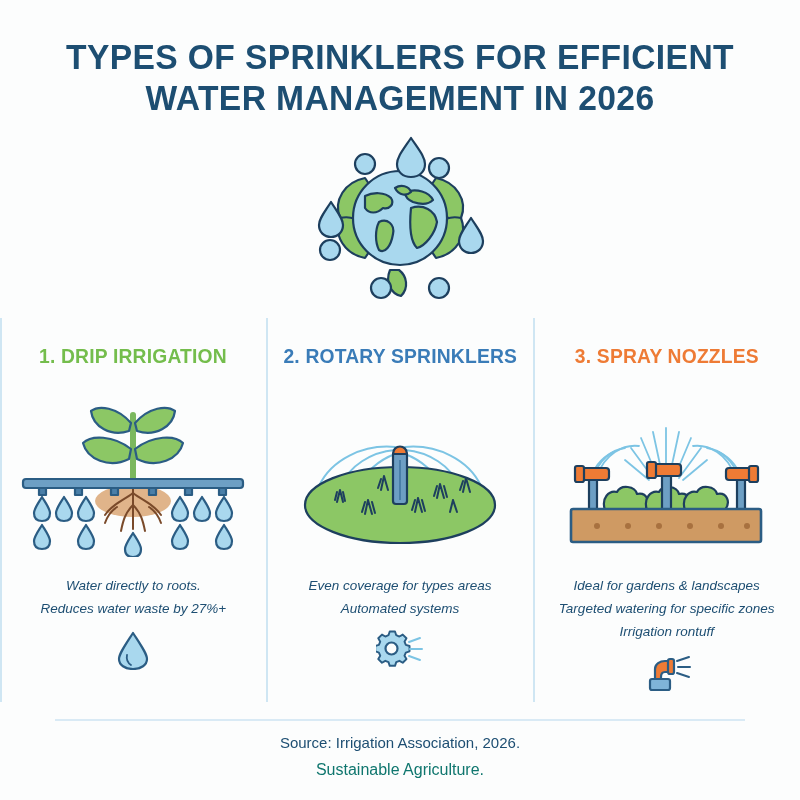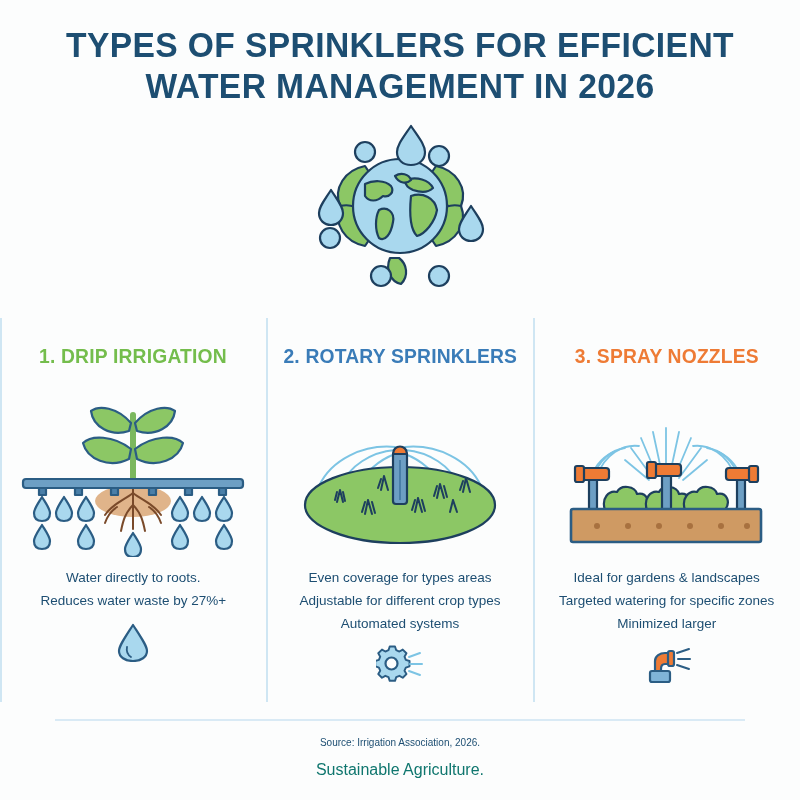--- a/index.html
+++ b/index.html
@@ -16,21 +16,21 @@
   }
   .page {
     width: 800px;
     height: 800px;
     position: relative;
     box-sizing: border-box;
   }
 
   
   .title-block {
-    padding-top: 24px;
+    padding-top: 36px;
     text-align: center;
   }
   .title-line {
     font-family: "Liberation Sans", sans-serif;
     font-weight: bold;
     font-size: 35px;
     letter-spacing: 0.4px;
     color: #1d4e72;
     line-height: 41px;
     text-transform: uppercase;
@@ -89,25 +89,26 @@
 
   .illus {
     margin-top: 24px;
     height: 170px;
     display: flex;
     align-items: center;
     justify-content: center;
   }
 
   .bullets {
-    margin-top: 4px;
+    margin-top: 12px;
     text-align: center;
     color: #1d4e72;
     font-size: 13.5px;
     line-height: 23px;
+    font-style: italic;
   }
   .bullets .b {
     white-space: nowrap;
   }
   .bullets .b.wrap {
     white-space: normal;
     max-width: 150px;
     margin: 0 auto;
   }
 
@@ -129,21 +130,21 @@
     background: #d9eaf5;
   }
   .footer {
     position: absolute;
     top: 730px;
     left: 0;
     width: 800px;
     text-align: center;
   }
   .footer-src {
-    font-size: 10px;
+    font-size: 15px;
     color: #1d4e72;
     line-height: 26px;
   }
   .footer-tag {
     font-size: 16px;
     color: #0f766e;
     line-height: 28px;
   }
 </style>
 </head>
@@ -284,21 +285,20 @@
             <path d="M178 90 L181 76 M181 76 L185 90 M175 88 L178 79"></path>
           </g>
 
           <rect x="108" y="50" width="14" height="52" rx="3" fill="#6d9fc4" stroke="#1d3f5e" stroke-width="2.2"></rect>
           <path d="M108 52 C108 42 122 42 122 52 Z" fill="#ee7b35" stroke="#1d3f5e" stroke-width="2.2" stroke-linejoin="round"></path>
           <line x1="115" y1="58" x2="115" y2="98" stroke="#4a7fa8" stroke-width="2"></line>
         </svg>
       </div>
       <div class="bullets">
         <div class="b">Even coverage for types areas</div>
-        <div class="b">Adjustable for different crop types</div>
         <div class="b">Automated systems</div>
       </div>
       <div class="col-icon">
         <svg width="48" height="40" viewBox="0 0 48 40">
           <g stroke="#2b5d84" stroke-width="2.2" stroke-linejoin="round">
             <path d="M19 4 h6 l1.4 4.2 3.6 1.5 3.8-2.2 4.2 4.2 -2.2 3.8 1.5 3.6 4.2 1.4 v6 l-4.2 1.4 -1.5 3.6 2.2 3.8 -4.2 4.2 -3.8-2.2 -3.6 1.5 -1.4 4.2 h-6 l-1.4-4.2 -3.6-1.5 -3.8 2.2 -4.2-4.2 2.2-3.8 -1.5-3.6 -4.2-1.4 v-6 l4.2-1.4 1.5-3.6 -2.2-3.8 4.2-4.2 3.8 2.2 3.6-1.5 Z" fill="#a9d8ee" transform="translate(-3,-2) scale(0.88)"></path>
             <circle cx="15.5" cy="18.5" r="6" fill="#fcfdfd"></circle>
           </g>
           <g fill="none" stroke="#7cc4e4" stroke-width="2" stroke-linecap="round">
             <path d="M33 12 L44 8"></path>
@@ -358,21 +358,21 @@
             <circle cx="110" cy="124" r="3"></circle>
             <circle cx="141" cy="124" r="3"></circle>
             <circle cx="172" cy="124" r="3"></circle>
             <circle cx="198" cy="124" r="3"></circle>
           </g>
         </svg>
       </div>
       <div class="bullets">
         <div class="b">Ideal for gardens &amp; landscapes</div>
         <div class="b">Targeted watering for specific zones</div>
-        <div class="b">Minimized larger</div>
+        <div class="b">Irrigation rontuff</div>
       </div>
       <div class="col-icon">
         <svg width="50" height="40" viewBox="0 0 50 40">
           <g stroke="#2b5d84" stroke-width="2.2" stroke-linejoin="round">
             <rect x="8" y="26" width="20" height="11" rx="2" fill="#7fb4d8"></rect>
             <path d="M13 26 L13 16 C13 11 18 8 23 8 L29 8 L29 19 L23 19 C20 19 19 21 19 24 L19 26 Z" fill="#ee7b35"></path>
             <rect x="26" y="6" width="6" height="15" rx="2" fill="#ee7b35"></rect>
           </g>
           <g fill="none" stroke="#2b5d84" stroke-width="2" stroke-linecap="round">
             <path d="M35 8 L47 4"></path>

